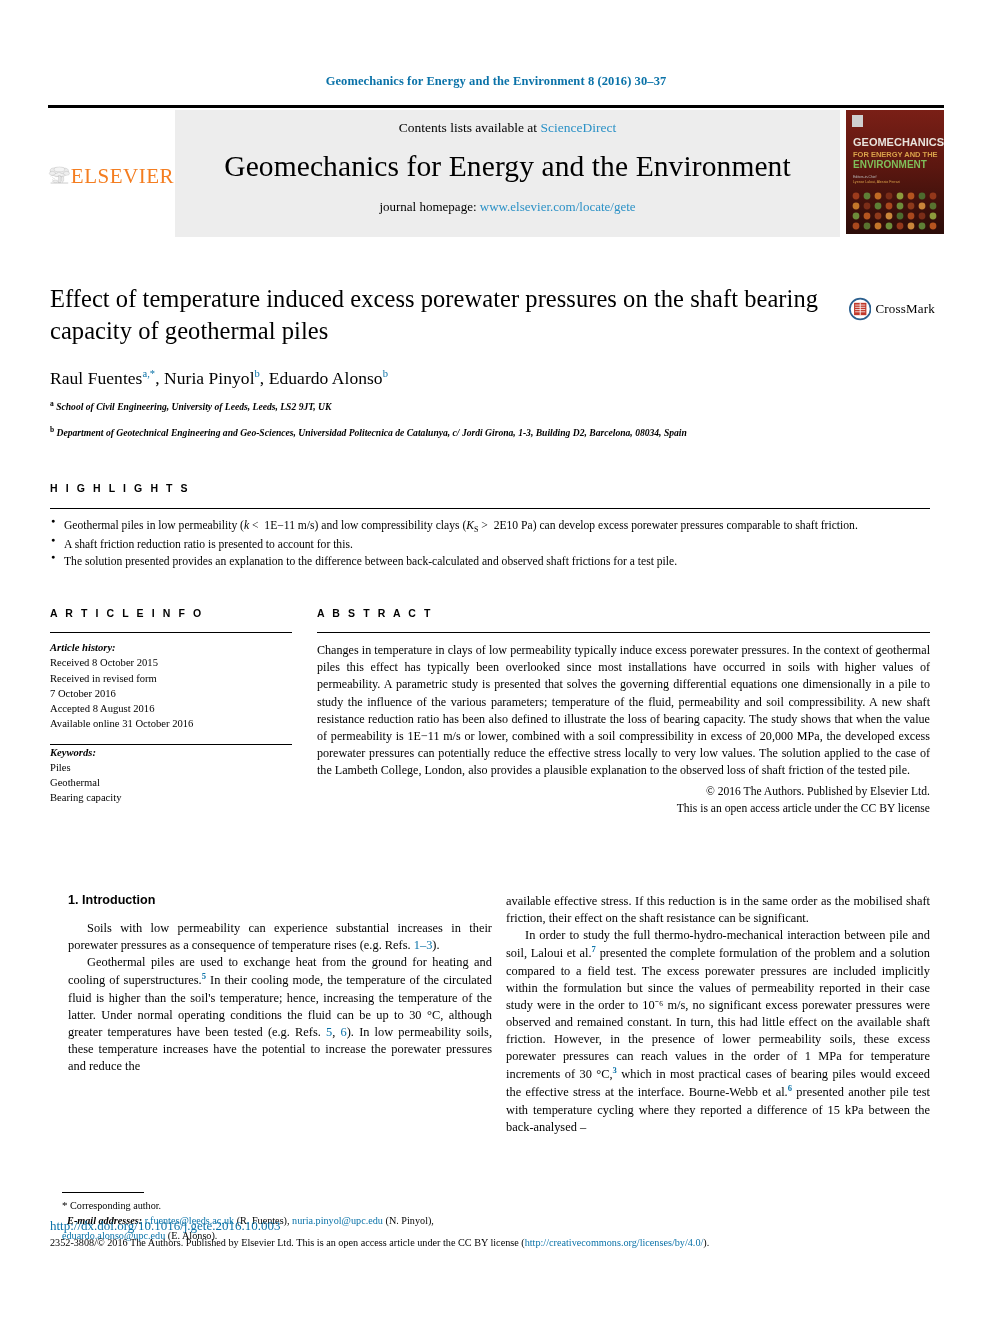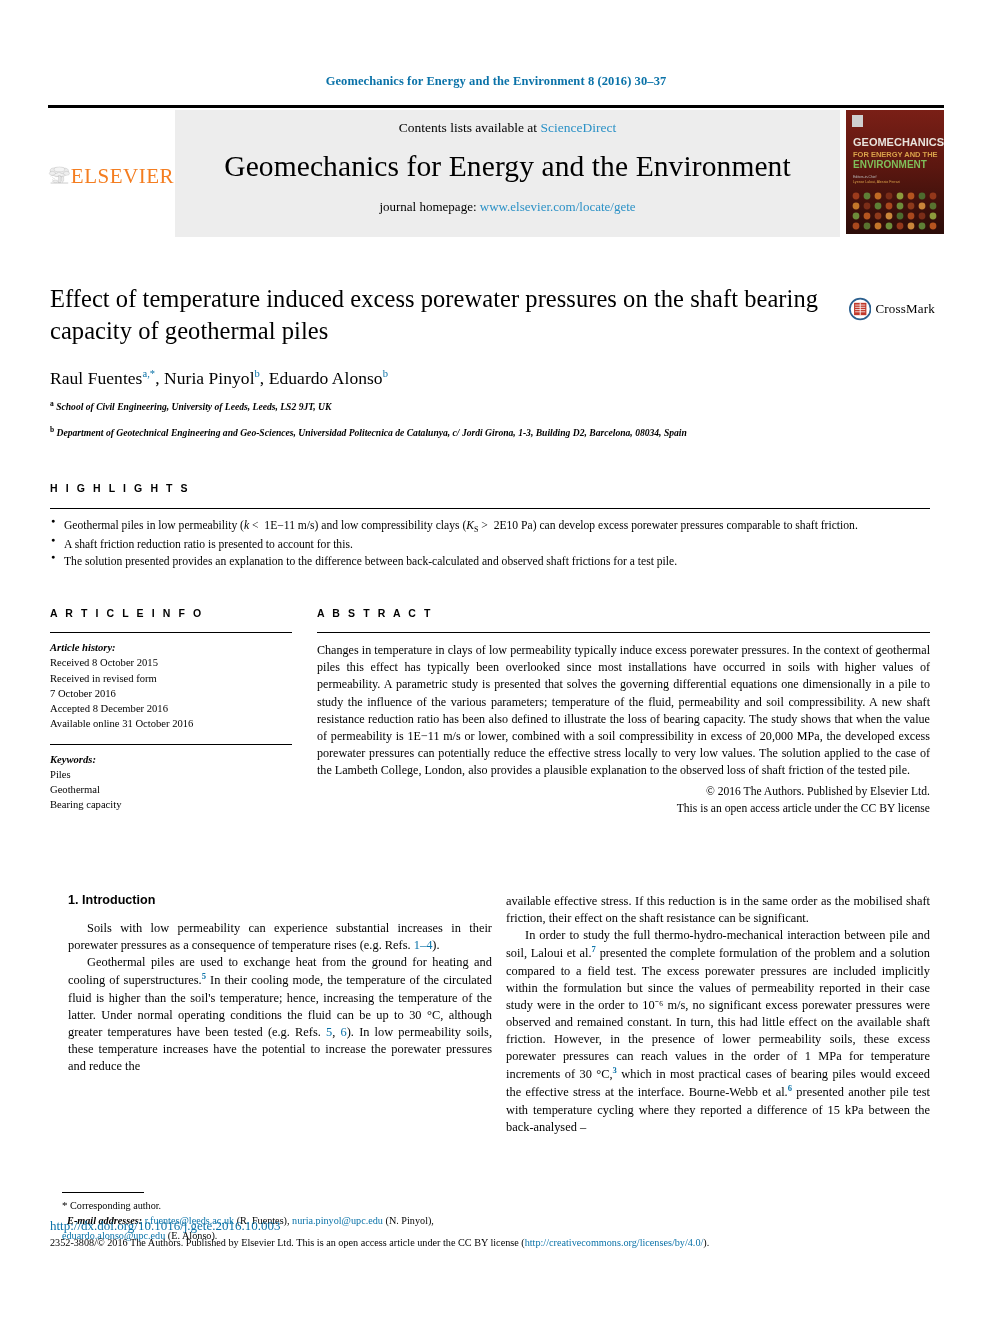--- a/index.html
+++ b/index.html
@@ -117,21 +117,21 @@
   }
   .hl-list i { font-style: italic; }
   .hl-list sub { font-size: 8px; }
 
   
   .info-col { position: absolute; top: 607px; left: 50px; width: 242px; }
   .abs-col  { position: absolute; top: 607px; left: 317px; width: 613px; }
   .col-rule { border-top: 1.6px solid #000; margin-top: 13px; }
   .info-body { font-size: 10.6px; line-height: 1.44; margin-top: 7px; }
   .info-body .ital { font-style: italic; font-weight: bold; }
-  .kw-rule { border-top: 1.1px solid #000; margin-top: 12px; padding-top: 7px; }
+  .kw-rule { border-top: 1.1px solid #000; margin-top: 12px; }
 
   .abs-body {
     font-size: 12.1px;
     line-height: 1.42;
     margin-top: 9px;
     text-align: justify;
   }
   .abs-copy {
     font-size: 11.6px;
     line-height: 1.4;
@@ -308,21 +308,21 @@
   </div>
 
   <div class="info-col">
     <div class="sec-label">A R T I C L E   I N F O</div>
     <div class="col-rule"></div>
     <div class="info-body">
       <div class="ital">Article history:</div>
       <div>Received 8 October 2015</div>
       <div>Received in revised form</div>
       <div>7 October 2016</div>
-      <div>Accepted 8 December 2016</div>
+      <div>Accepted 8 August 2016</div>
       <div>Available online 31 October 2016</div>
     </div>
     <div class="info-body kw-rule">
       <div class="ital">Keywords:</div>
       <div>Piles</div>
       <div>Geothermal</div>
       <div>Bearing capacity</div>
     </div>
   </div>
 
@@ -331,21 +331,21 @@
     <div class="col-rule"></div>
     <div class="abs-body">Changes in temperature in clays of low permeability typically induce excess porewater pressures. In the context of geothermal piles this effect has typically been overlooked since most installations have occurred in soils with higher values of permeability. A parametric study is presented that solves the governing differential equations one dimensionally in a pile to study the influence of the various parameters; temperature of the fluid, permeability and soil compressibility. A new shaft resistance reduction ratio has been also defined to illustrate the loss of bearing capacity. The study shows that when the value of permeability is 1E−11 m/s or lower, combined with a soil compressibility in excess of 20,000 MPa, the developed excess porewater pressures can potentially reduce the effective stress locally to very low values. The solution applied to the case of the Lambeth College, London, also provides a plausible explanation to the observed loss of shaft friction of the tested pile.</div>
     <div class="abs-copy">
       <div>© 2016 The Authors. Published by Elsevier Ltd.</div>
       <div>This is an open access article under the CC BY license</div>
     </div>
   </div>
 
   <div class="body-left">
     <h2 class="sec-head">1. Introduction</h2>
-    <p class="bodytext" id="lp0"><span>Soils with low permeability can experience substantial increases in their porewater pressures as a consequence of temperature rises (e.g. Refs. </span><span class="ref">1–4</span><span>).</span></p>
+    <p class="bodytext" id="lp0"><span>Soils with low permeability can experience substantial increases in their porewater pressures as a consequence of temperature rises (e.g. Refs. </span><span class="ref">1–3</span><span>).</span></p>
     <p class="bodytext" id="lp1"><span>Geothermal piles are used to exchange heat from the ground for heating and cooling of superstructures.</span><sup>5</sup><span> In their cooling mode, the temperature of the circulated fluid is higher than the soil's temperature; hence, increasing the temperature of the latter. Under normal operating conditions the fluid can be up to 30 °C, although greater temperatures have been tested (e.g. Refs. </span><span class="ref">5</span><span>, </span><span class="ref">6</span><span>). In low permeability soils, these temperature increases have the potential to increase the porewater pressures and reduce the</span></p>
   </div>
 
   <div class="body-right">
     <p class="bodytext cont" id="rp0"><span>available effective stress. If this reduction is in the same order as the mobilised shaft friction, their effect on the shaft resistance can be significant.</span></p>
     <p class="bodytext" id="rp1"><span>In order to study the full thermo-hydro-mechanical interaction between pile and soil, Laloui et al.</span><sup>7</sup><span> presented the complete formulation of the problem and a solution compared to a field test. The excess porewater pressures are included implicitly within the formulation but since the values of permeability reported in their case study were in the order to 10⁻⁶ m/s, no significant excess porewater pressures were observed and remained constant. In turn, this had little effect on the available shaft friction. However, in the presence of lower permeability soils, these excess porewater pressures can reach values in the order of 1 MPa for temperature increments of 30 °C,</span><sup>3</sup><span> which in most practical cases of bearing piles would exceed the effective stress at the interface. Bourne-Webb et al.</span><sup>6</sup><span> presented another pile test with temperature cycling where they reported a difference of 15 kPa between the back-analysed –</span></p>
   </div>
 
   <div class="footnote">
     <div class="fn-rule"></div>

